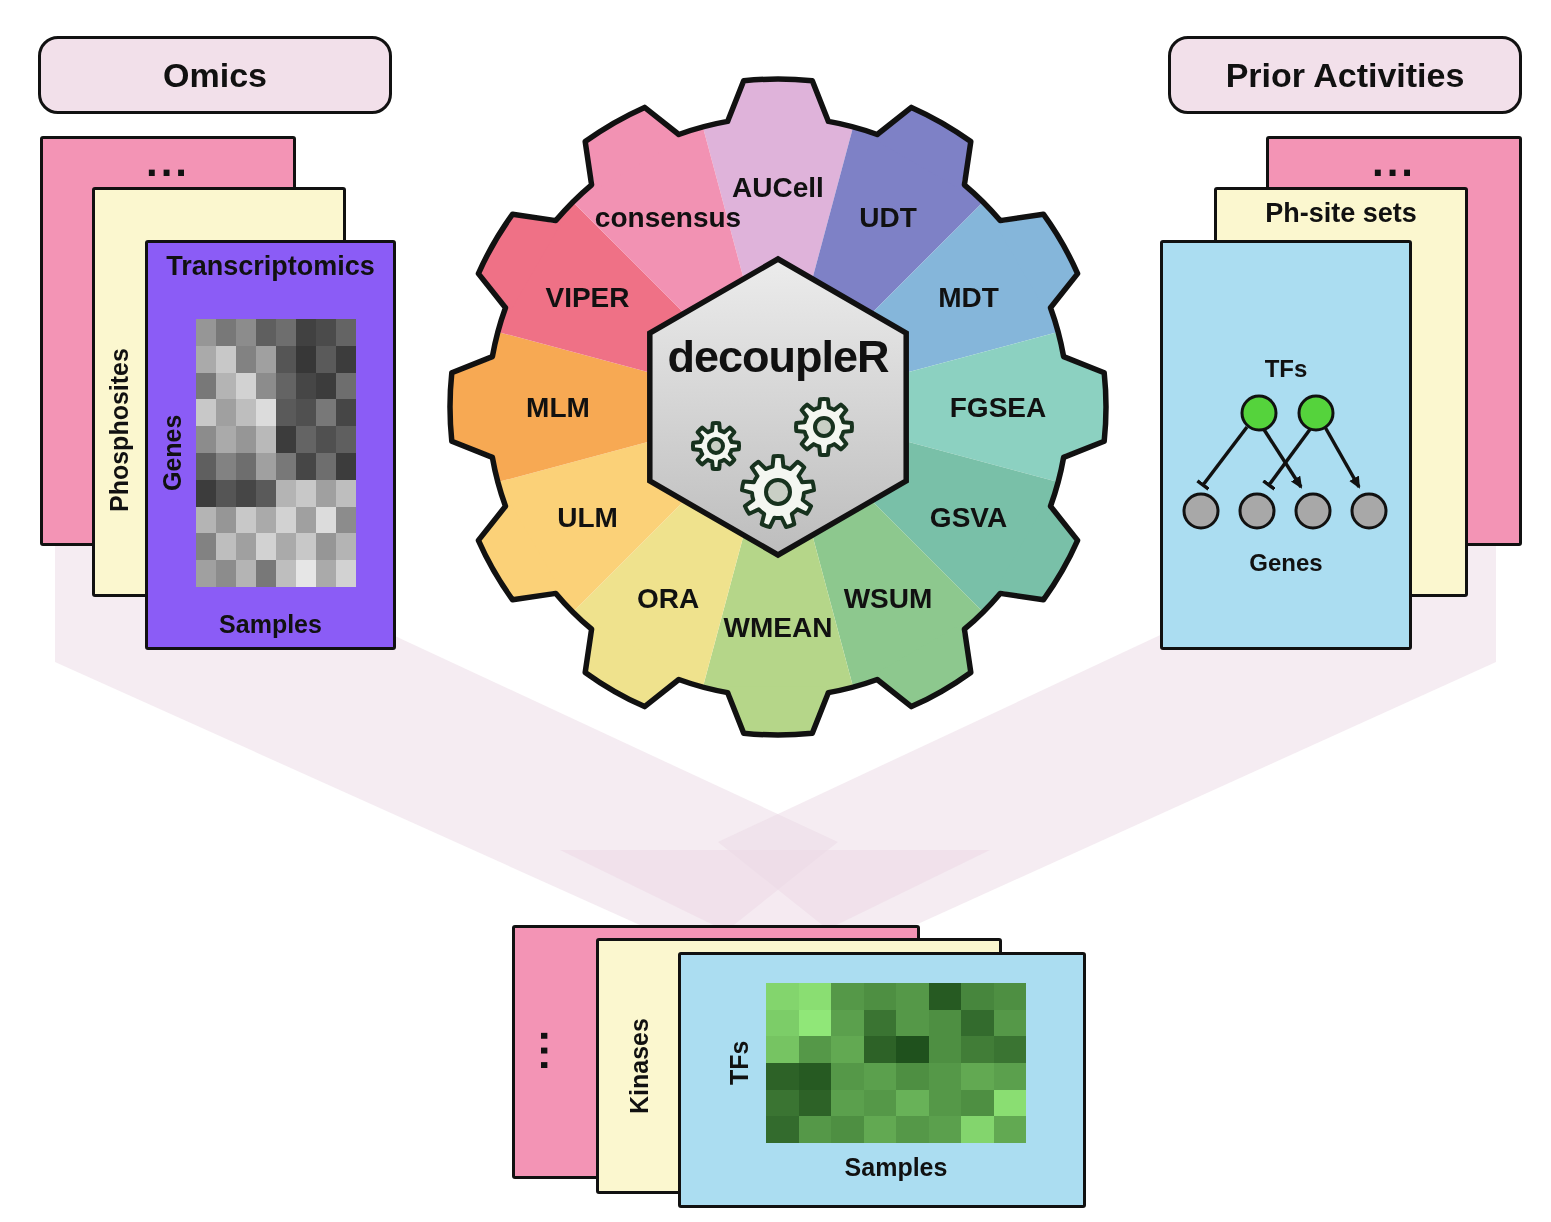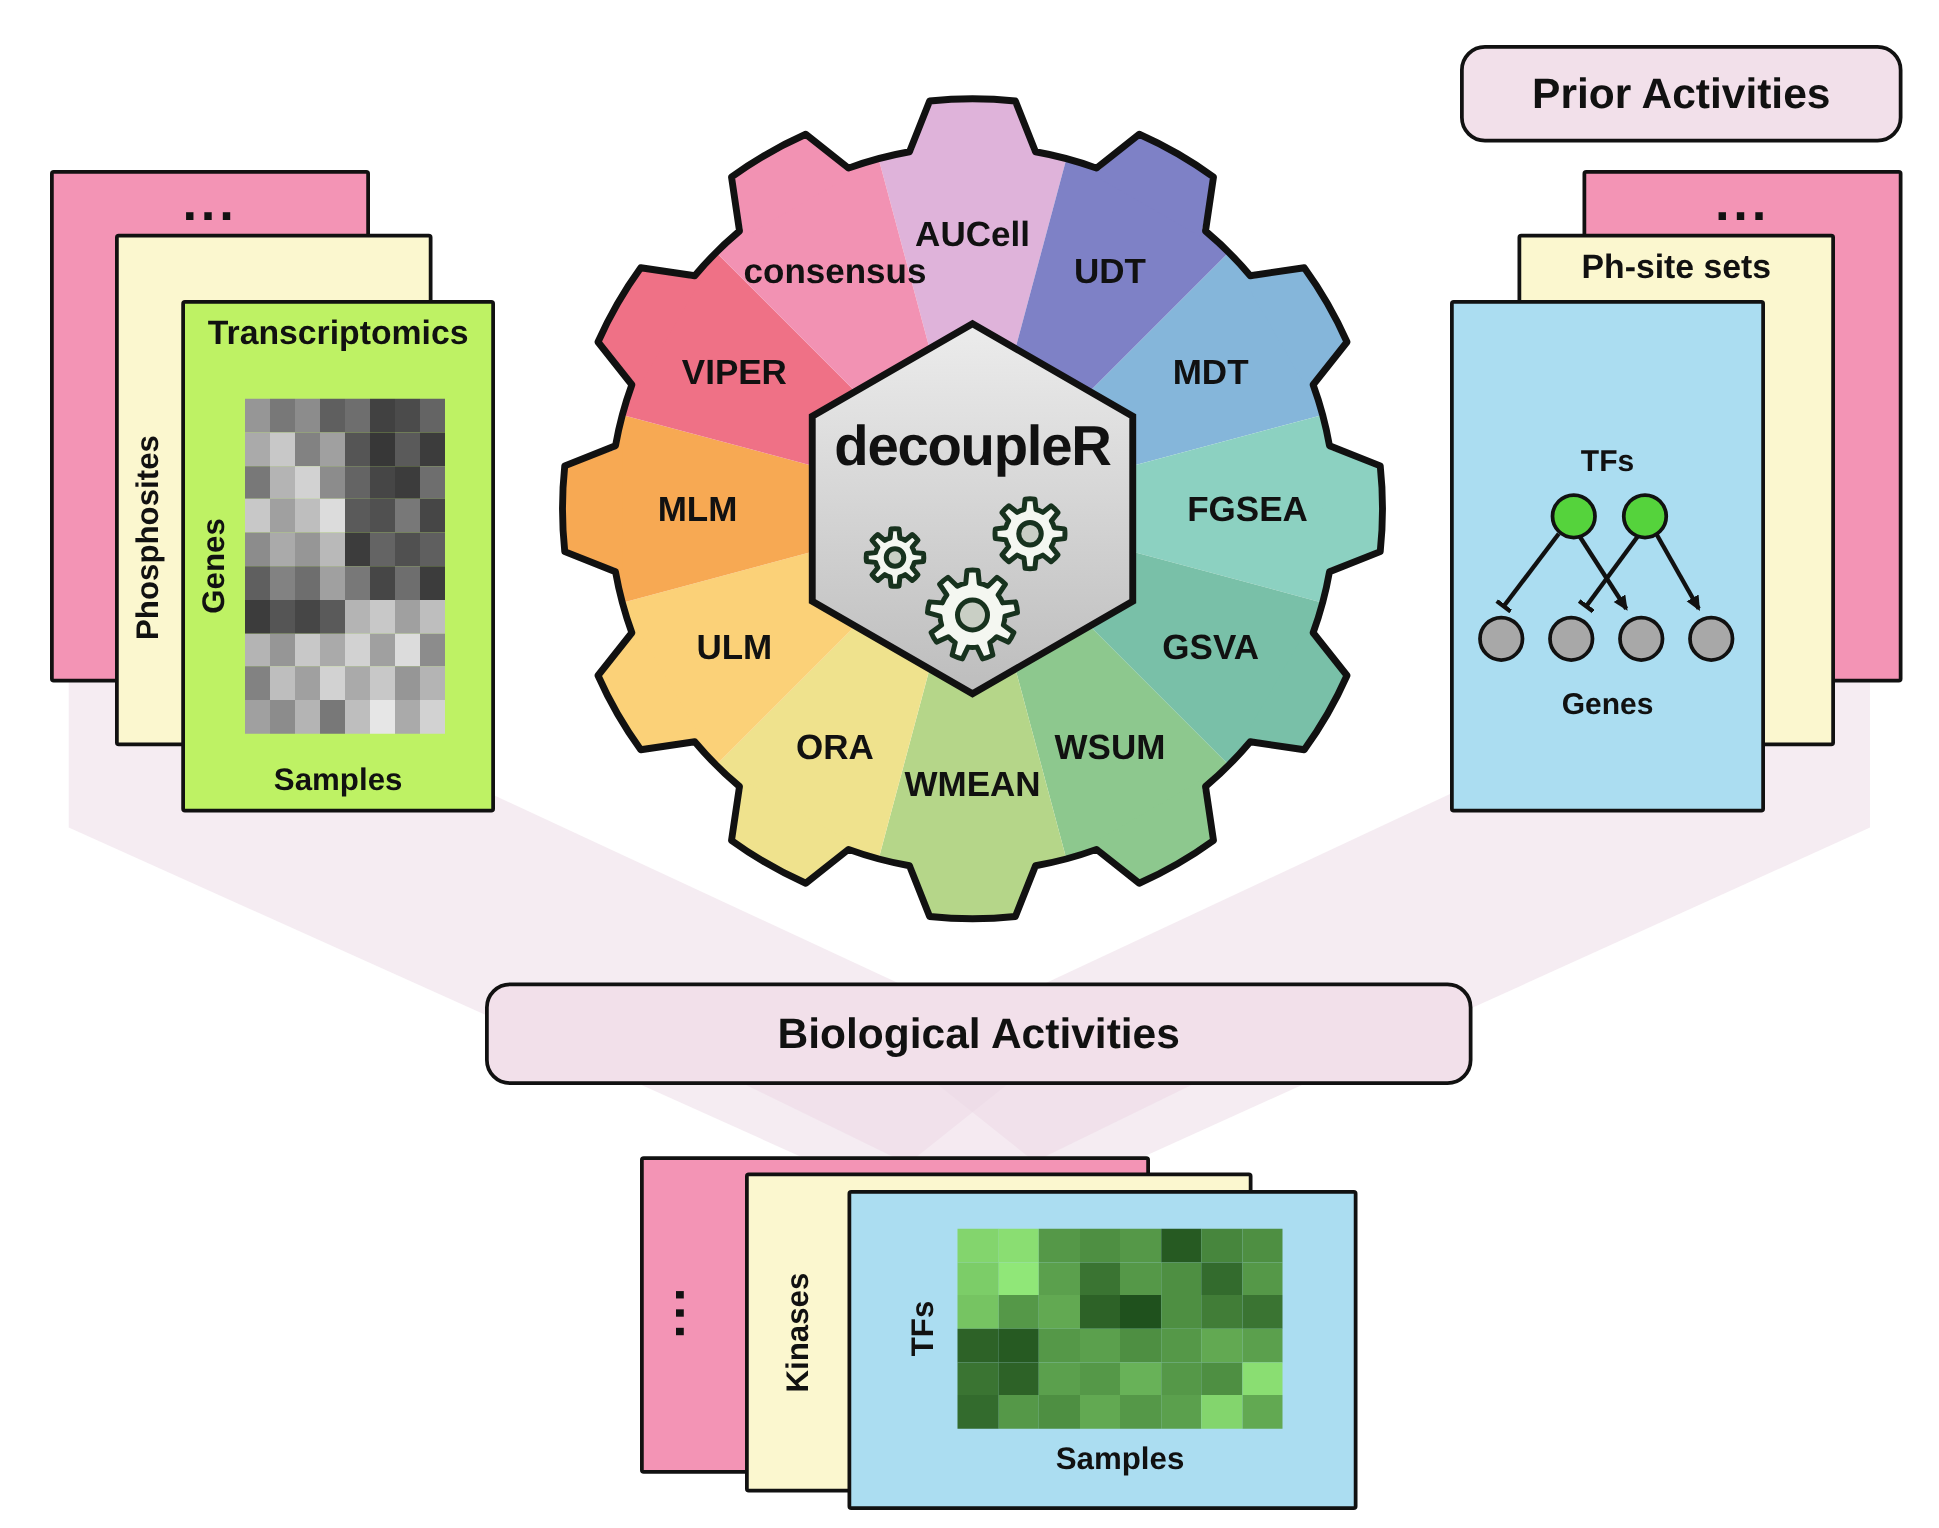--- a/index.html
+++ b/index.html
@@ -88,36 +88,36 @@
     <g id="minigear-layer">
         <path d="M 712.1 430.5 L 712.8 423.2 A 23 23 0 0 1 719.2 423.2 L 719.9 430.5 A 16 16 0 0 1 724.2 432.3 L 729.8 427.6 A 23 23 0 0 1 734.4 432.2 L 729.7 437.8 A 16 16 0 0 1 731.5 442.1 L 738.8 442.8 A 23 23 0 0 1 738.8 449.2 L 731.5 449.9 A 16 16 0 0 1 729.7 454.2 L 734.4 459.8 A 23 23 0 0 1 729.8 464.4 L 724.2 459.7 A 16 16 0 0 1 719.9 461.5 L 719.2 468.8 A 23 23 0 0 1 712.8 468.8 L 712.1 461.5 A 16 16 0 0 1 707.8 459.7 L 702.2 464.4 A 23 23 0 0 1 697.6 459.8 L 702.3 454.2 A 16 16 0 0 1 700.5 449.9 L 693.2 449.2 A 23 23 0 0 1 693.2 442.8 L 700.5 442.1 A 16 16 0 0 1 702.3 437.8 L 697.6 432.2 A 23 23 0 0 1 702.2 427.6 L 707.8 432.3 A 16 16 0 0 1 712.1 430.5 Z" fill="#f4f7f1" stroke="#17321e" stroke-width="4" stroke-linejoin="round"></path>
         <circle cx="716" cy="446" r="7" fill="#c9cfc5" stroke="#17321e" stroke-width="4"></circle>
         <path d="M 819.2 407.6 L 820.1 399.3 A 28 28 0 0 1 827.9 399.3 L 828.8 407.6 A 20 20 0 0 1 834.3 409.9 L 840.9 404.6 A 28 28 0 0 1 846.4 410.1 L 841.1 416.7 A 20 20 0 0 1 843.4 422.2 L 851.7 423.1 A 28 28 0 0 1 851.7 430.9 L 843.4 431.8 A 20 20 0 0 1 841.1 437.3 L 846.4 443.9 A 28 28 0 0 1 840.9 449.4 L 834.3 444.1 A 20 20 0 0 1 828.8 446.4 L 827.9 454.7 A 28 28 0 0 1 820.1 454.7 L 819.2 446.4 A 20 20 0 0 1 813.7 444.1 L 807.1 449.4 A 28 28 0 0 1 801.6 443.9 L 806.9 437.3 A 20 20 0 0 1 804.6 431.8 L 796.3 430.9 A 28 28 0 0 1 796.3 423.1 L 804.6 422.2 A 20 20 0 0 1 806.9 416.7 L 801.6 410.1 A 28 28 0 0 1 807.1 404.6 L 813.7 409.9 A 20 20 0 0 1 819.2 407.6 Z" fill="#f4f7f1" stroke="#17321e" stroke-width="4" stroke-linejoin="round"></path>
         <circle cx="824" cy="427" r="9" fill="#c9cfc5" stroke="#17321e" stroke-width="4"></circle>
         <path d="M 772.6 466.6 L 773.6 456.3 A 36 36 0 0 1 782.4 456.3 L 783.4 466.6 A 26 26 0 0 1 790.2 469.0 L 797.6 461.8 A 36 36 0 0 1 804.3 467.4 L 798.5 476.0 A 26 26 0 0 1 802.1 482.3 L 812.4 481.5 A 36 36 0 0 1 814.0 490.1 L 804.0 492.9 A 26 26 0 0 1 802.7 500.0 L 811.1 506.1 A 36 36 0 0 1 806.8 513.7 L 797.3 509.4 A 26 26 0 0 1 791.8 514.0 L 794.3 524.1 A 36 36 0 0 1 786.1 527.1 L 781.6 517.7 A 26 26 0 0 1 774.4 517.7 L 769.9 527.1 A 36 36 0 0 1 761.7 524.1 L 764.2 514.0 A 26 26 0 0 1 758.7 509.4 L 749.2 513.7 A 36 36 0 0 1 744.9 506.1 L 753.3 500.0 A 26 26 0 0 1 752.0 492.9 L 742.0 490.1 A 36 36 0 0 1 743.6 481.5 L 753.9 482.3 A 26 26 0 0 1 757.5 476.0 L 751.7 467.4 A 36 36 0 0 1 758.4 461.8 L 765.8 469.0 A 26 26 0 0 1 772.6 466.6 Z" fill="#f4f7f1" stroke="#17321e" stroke-width="4" stroke-linejoin="round"></path>
         <circle cx="778" cy="492" r="12" fill="#c9cfc5" stroke="#17321e" stroke-width="4"></circle>
       </g>
   </svg>
 
+  <div class="pill" style="left:38px;top:36px;width:348px;height:72px;">
+    <span>Omics</span>
+  </div>
 
   <div class="pill" style="left:1168px;top:36px;width:348px;height:72px;">
     <span>Prior Activities</span>
   </div>
 
-  <div class="pill" style="left:388px;top:786px;width:784px;height:76px;">
-    <span>Biological Activities</span>
-  </div>
 
   <div class="card" style="left: 40px; top: 136px; width: 250px; height: 404px; z-index: 3; background: rgb(243, 148, 181);">
     <div class="dots">...</div>
   </div>
   <div class="card" style="left: 92px; top: 187px; width: 248px; height: 404px; z-index: 4; background: rgb(251, 247, 207);">
     <div class="vlabel" style="left:8px;top:90px;height:300px;width:32px;">Phosphosites</div>
   </div>
-  <div class="card" style="left: 145px; top: 240px; width: 245px; height: 404px; z-index: 5; background: #bef264;">
+  <div class="card" style="left: 145px; top: 240px; width: 245px; height: 404px; z-index: 5; background: #8b5cf6;">
     <div class="card-title">Transcriptomics</div>
     <div class="vlabel" style="left:8px;top:76px;height:268px;width:32px;">Genes</div>
     <div class="heatmap" id="omics-heatmap" style="left: 48px; top: 76px; width: 160px; height: 268px; grid-template-columns: repeat(8, 1fr); grid-template-rows: repeat(10, 1fr);">
         <div style="background: rgb(150, 150, 150);"></div>
         <div style="background: rgb(120, 120, 120);"></div>
         <div style="background: rgb(140, 140, 140);"></div>
         <div style="background: rgb(95, 95, 95);"></div>
         <div style="background: rgb(110, 110, 110);"></div>
         <div style="background: rgb(65, 65, 65);"></div>
         <div style="background: rgb(75, 75, 75);"></div>

